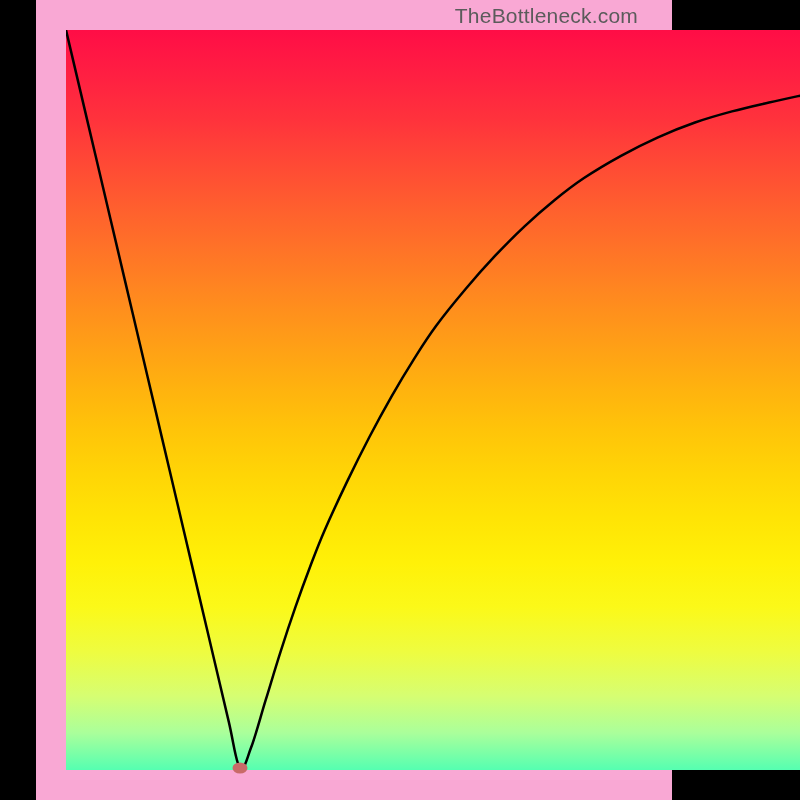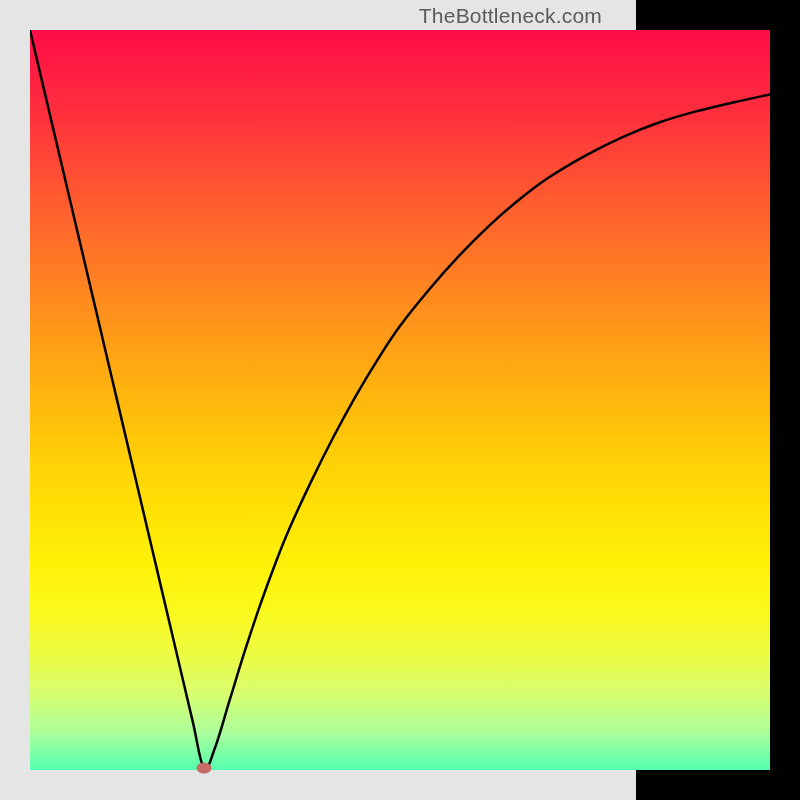--- a/index.html
+++ b/index.html
@@ -8,21 +8,22 @@
     width: 800px;
     height: 800px;
     background: #000;
     overflow: hidden;
     font-family: Arial, Helvetica, sans-serif;
   }
   .frame {
     position: relative;
     width: 636px;
     height: 800px;
-    background: #e5e5e5;
+    background: #f9a8d4;
+    margin-left: 36px;
   }
   .plot-area {
     position: absolute;
     left: 30px;
     top: 30px;
     width: 740px;
     height: 740px;
     background: linear-gradient(
       to bottom,
       #ff0d46 0%,

